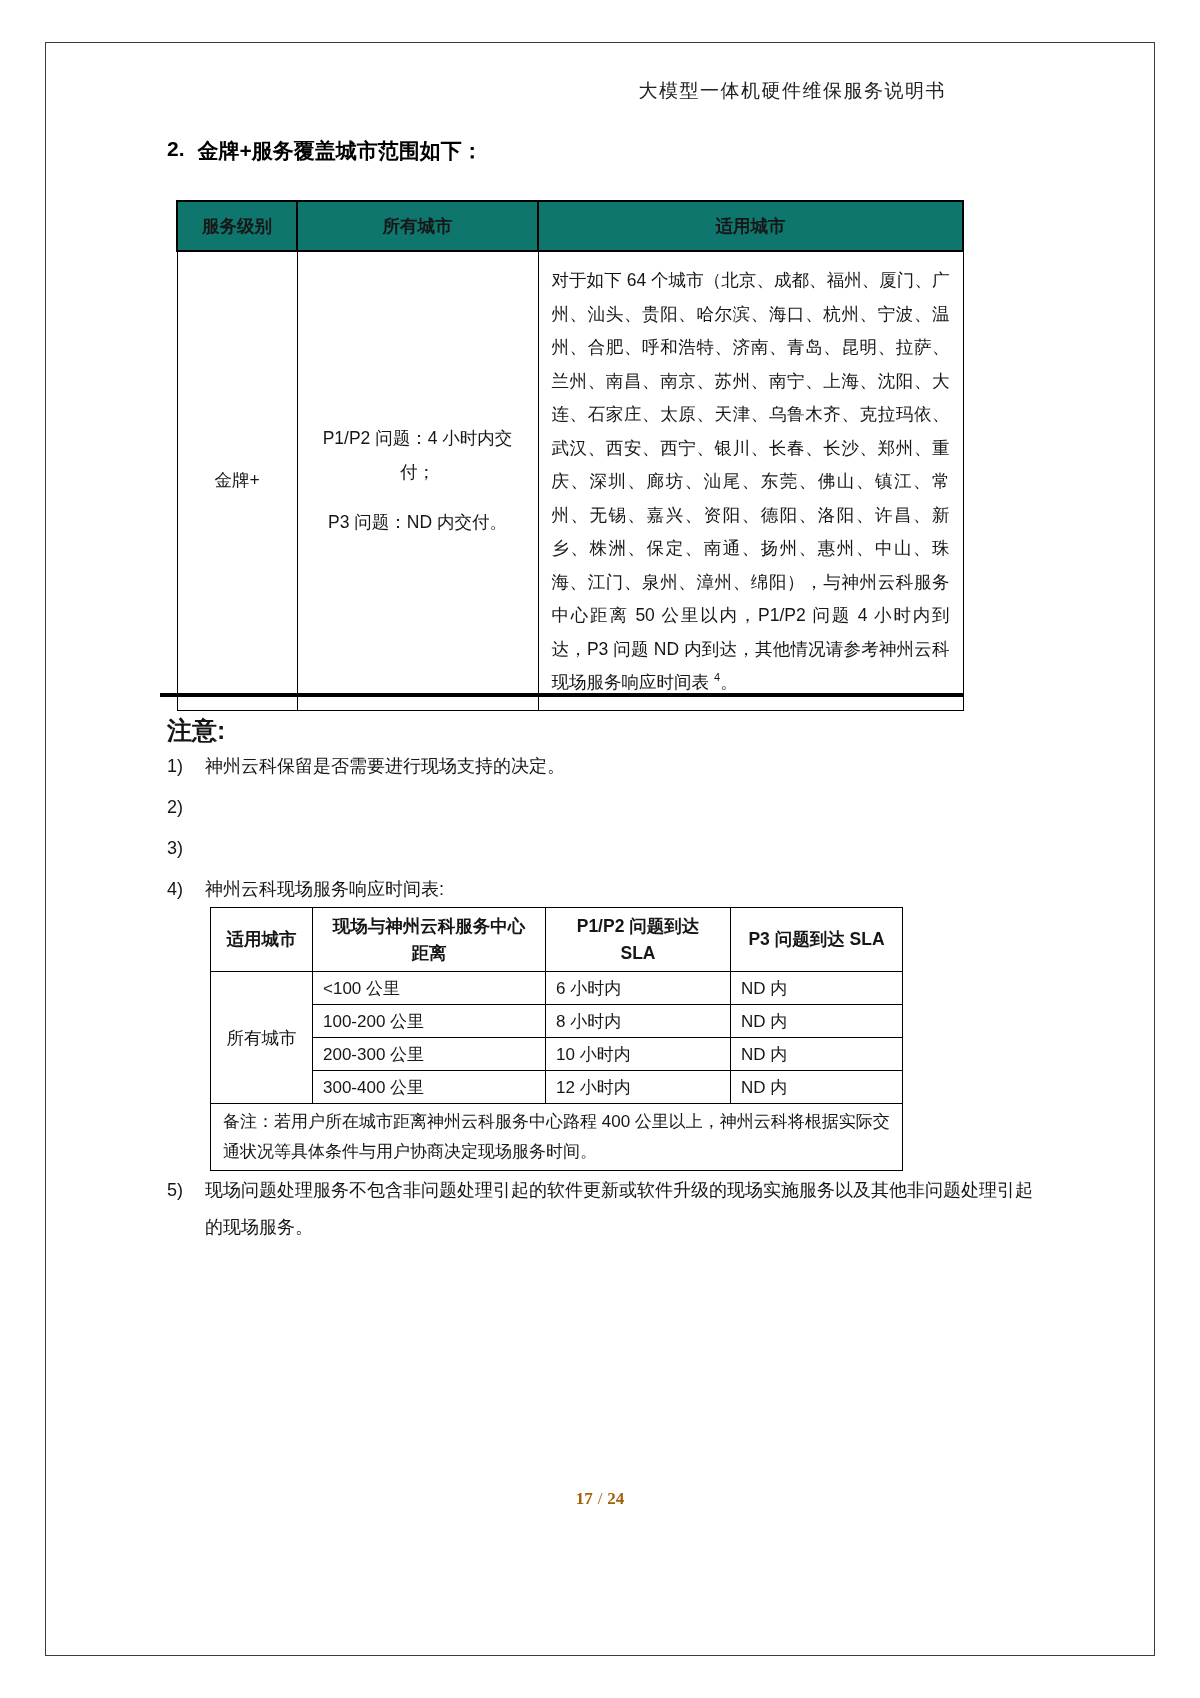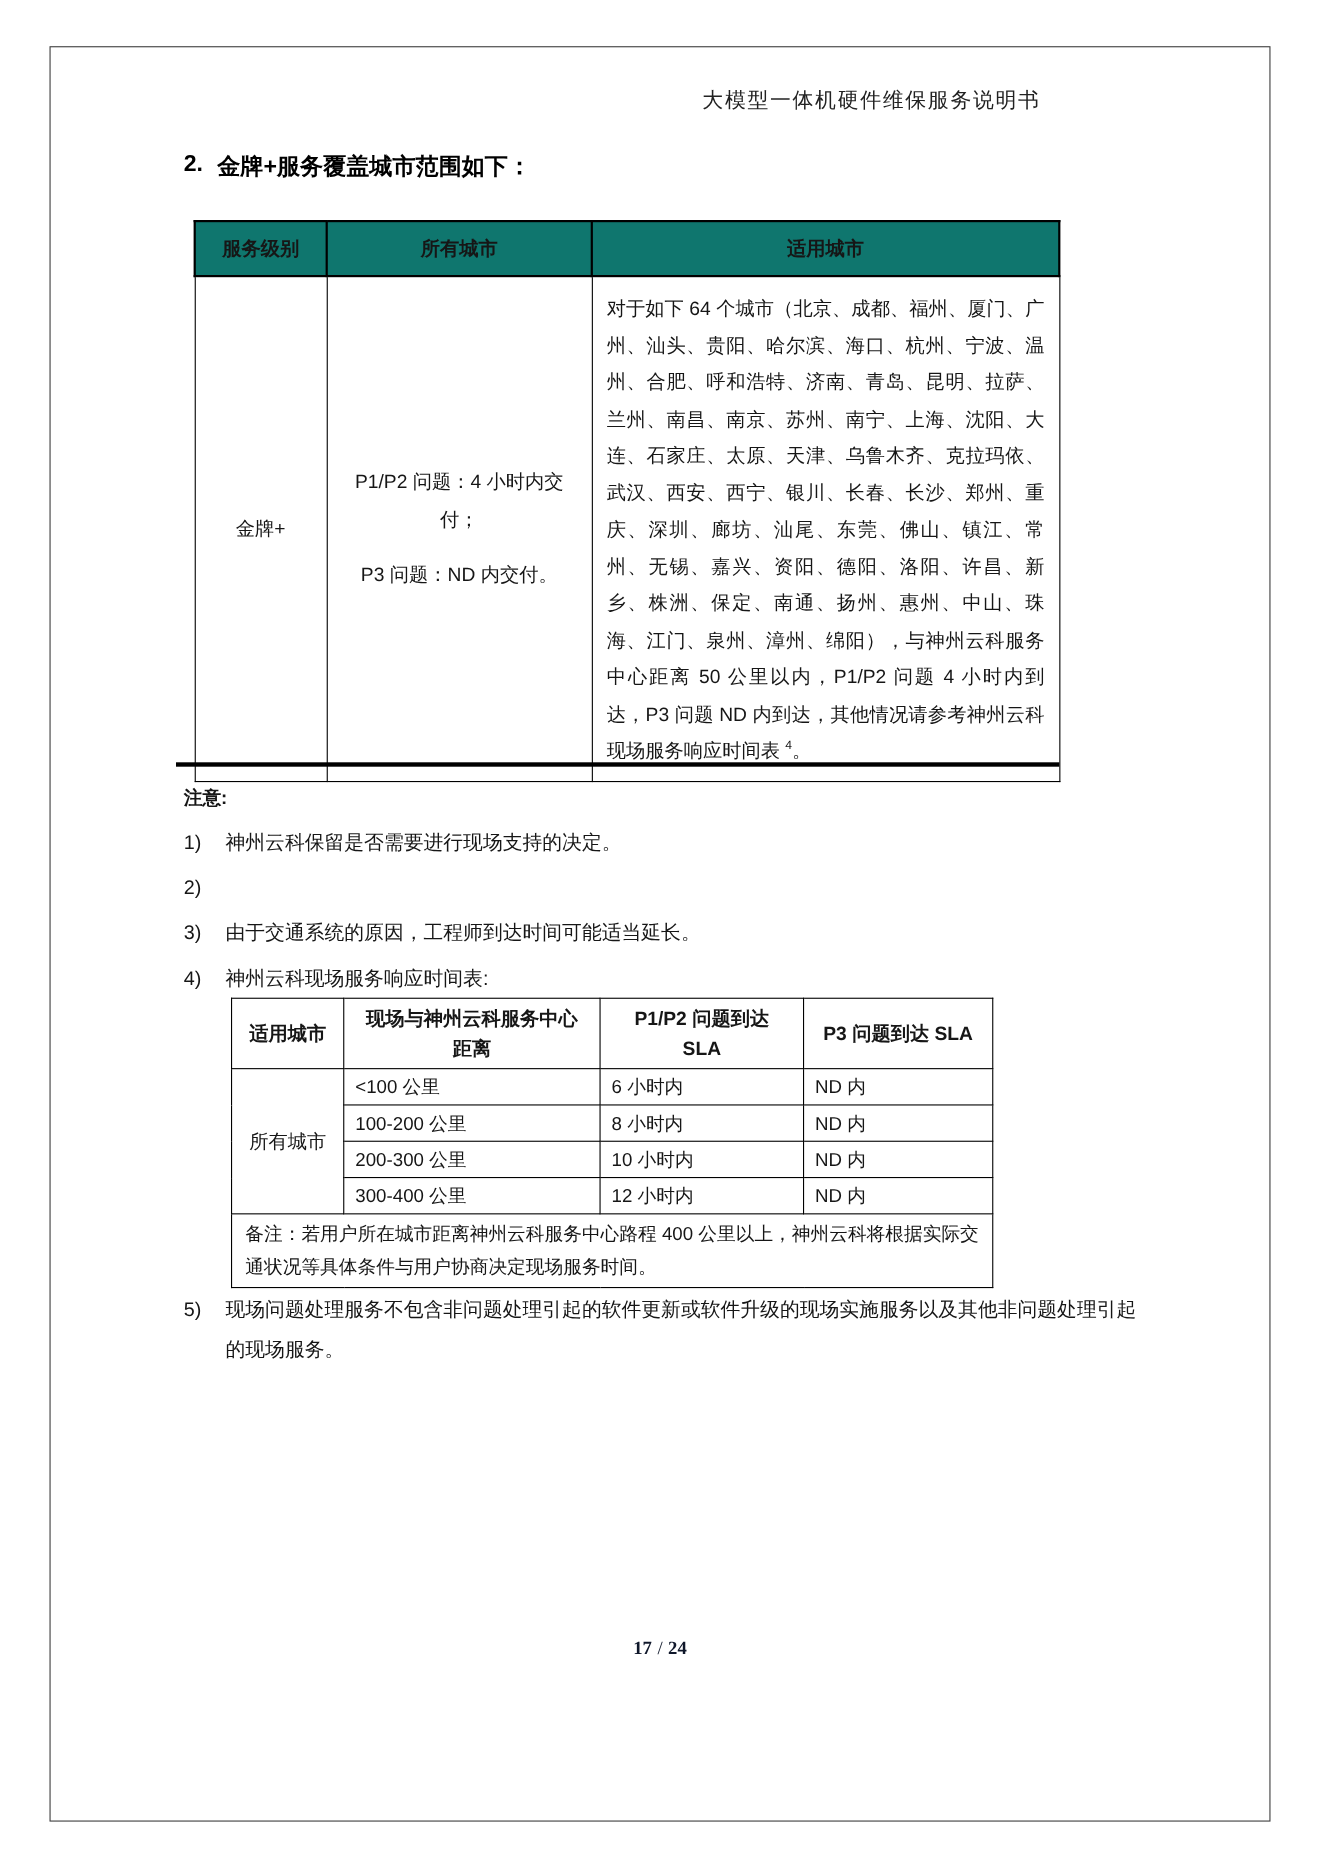--- a/index.html
+++ b/index.html
@@ -75,21 +75,21 @@
   
   .thick-rule {
     position: absolute;
     left: 160px; top: 693px;
     width: 803px; height: 4px;
     background: #000;
   }
   .notice-label {
     position: absolute;
     left: 167px; top: 714px;
-    font-size: 17px;
+    font-size: 25px;
     font-weight: bold;
   }
   .notes {
     position: absolute;
     left: 167px; top: 752px;
     width: 880px;
   }
   .note { display: flex; align-items: flex-start; font-size: 18px; line-height: 28px; margin-bottom: 13px; }
   .note .num { width: 38px; flex: 0 0 38px; }
   
@@ -142,21 +142,21 @@
     width: 880px;
     font-size: 18px;
   }
   .footer {
     position: absolute;
     left: 0; top: 1489px;
     width: 100%;
     text-align: center;
     font-family: "Liberation Serif", "DejaVu Serif", serif;
     font-size: 17px;
-    color: #0f172a;
+    color: #a16207;
   }
   .footer .pg { font-weight: bold; }
   .footer .sep { padding: 0 5px; }
 </style>
 </head>
 <body>
 
 <div class="page">
   <div class="frame"></div>
 
@@ -199,21 +199,20 @@
   <div class="notes">
     <div class="note">
       <span class="num">1)</span>
       <span class="txt">神州云科保留是否需要进行现场支持的决定。</span>
     </div>
     <div class="note">
       <span class="num">2)</span>
     </div>
     <div class="note">
       <span class="num">3)</span>
-      <span class="txt">由于交通系统的原因，工程师到达时间可能适当延长。</span>
     </div>
     <div class="note">
       <span class="num">4)</span>
       <span class="txt">神州云科现场服务响应时间表:</span>
     </div>
   </div>
 
   <table class="response-table">
     <colgroup>
         <col style="width:102px">

